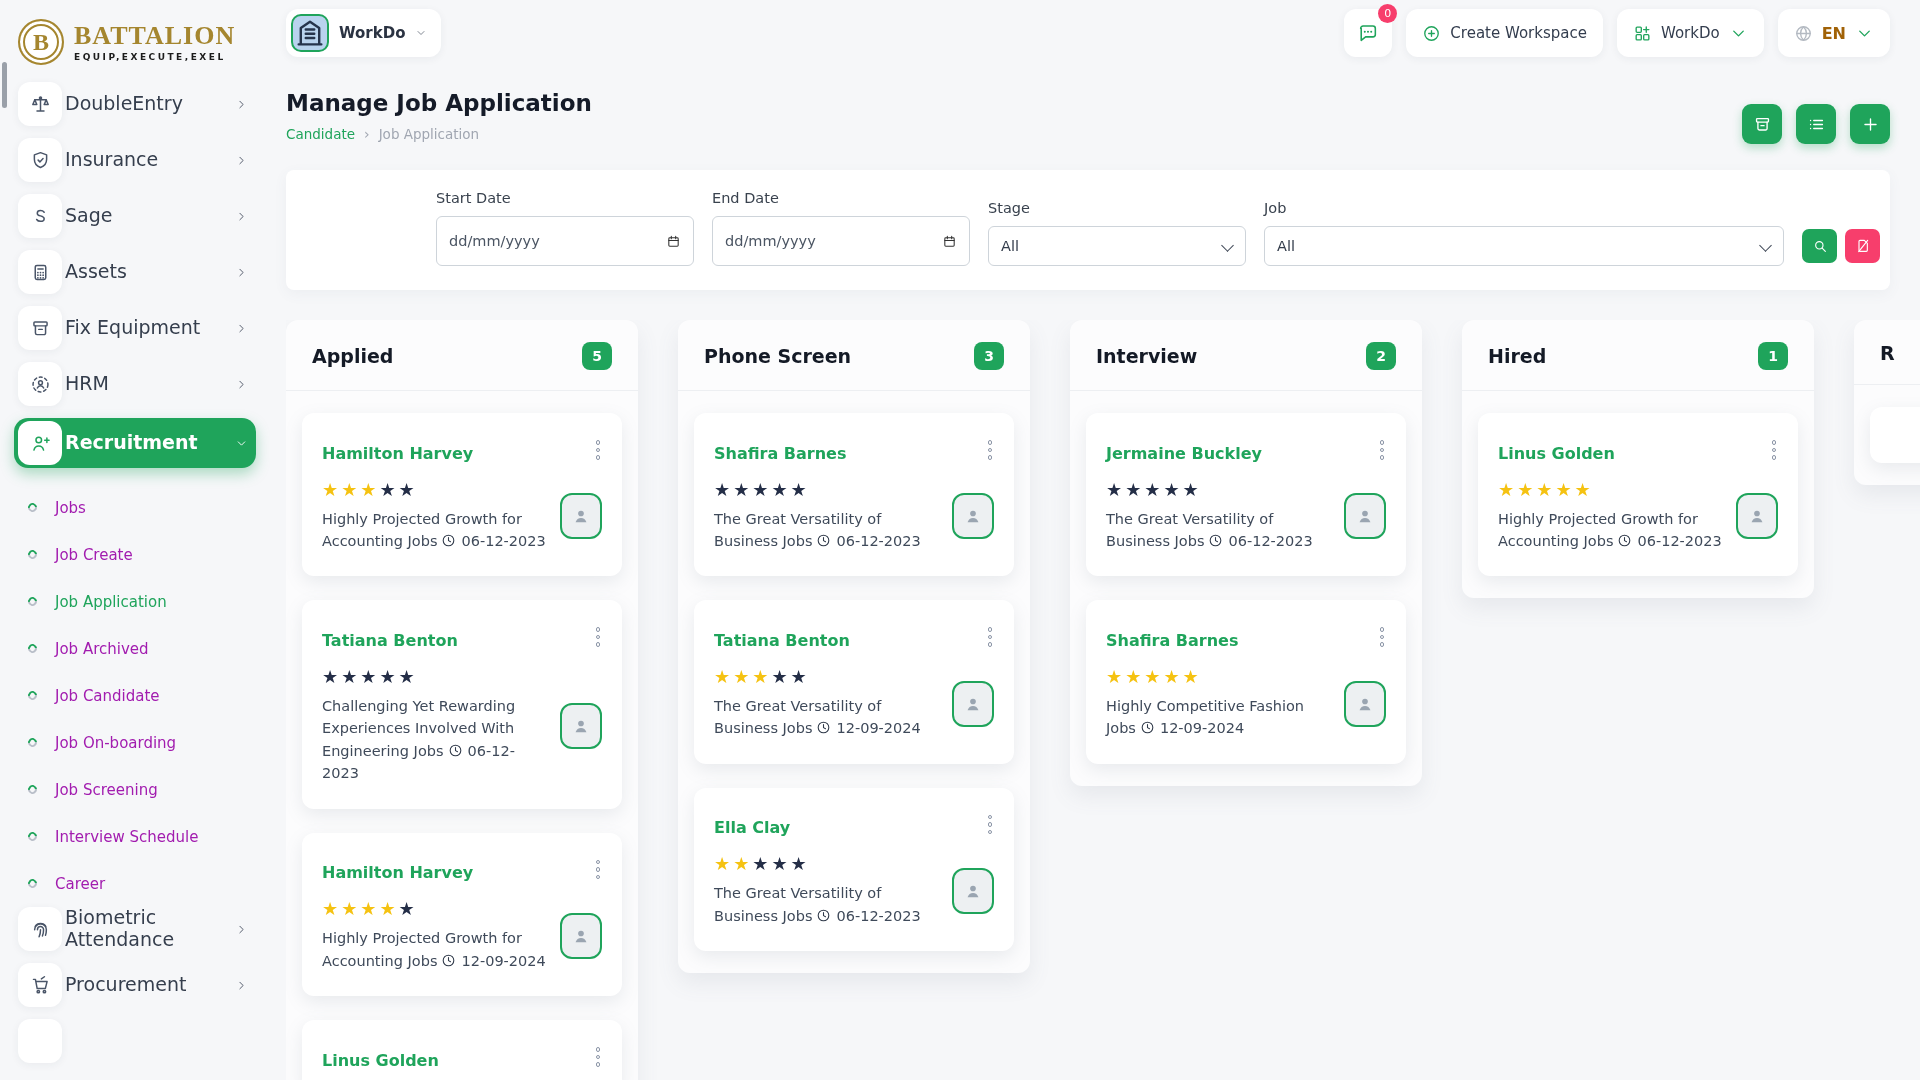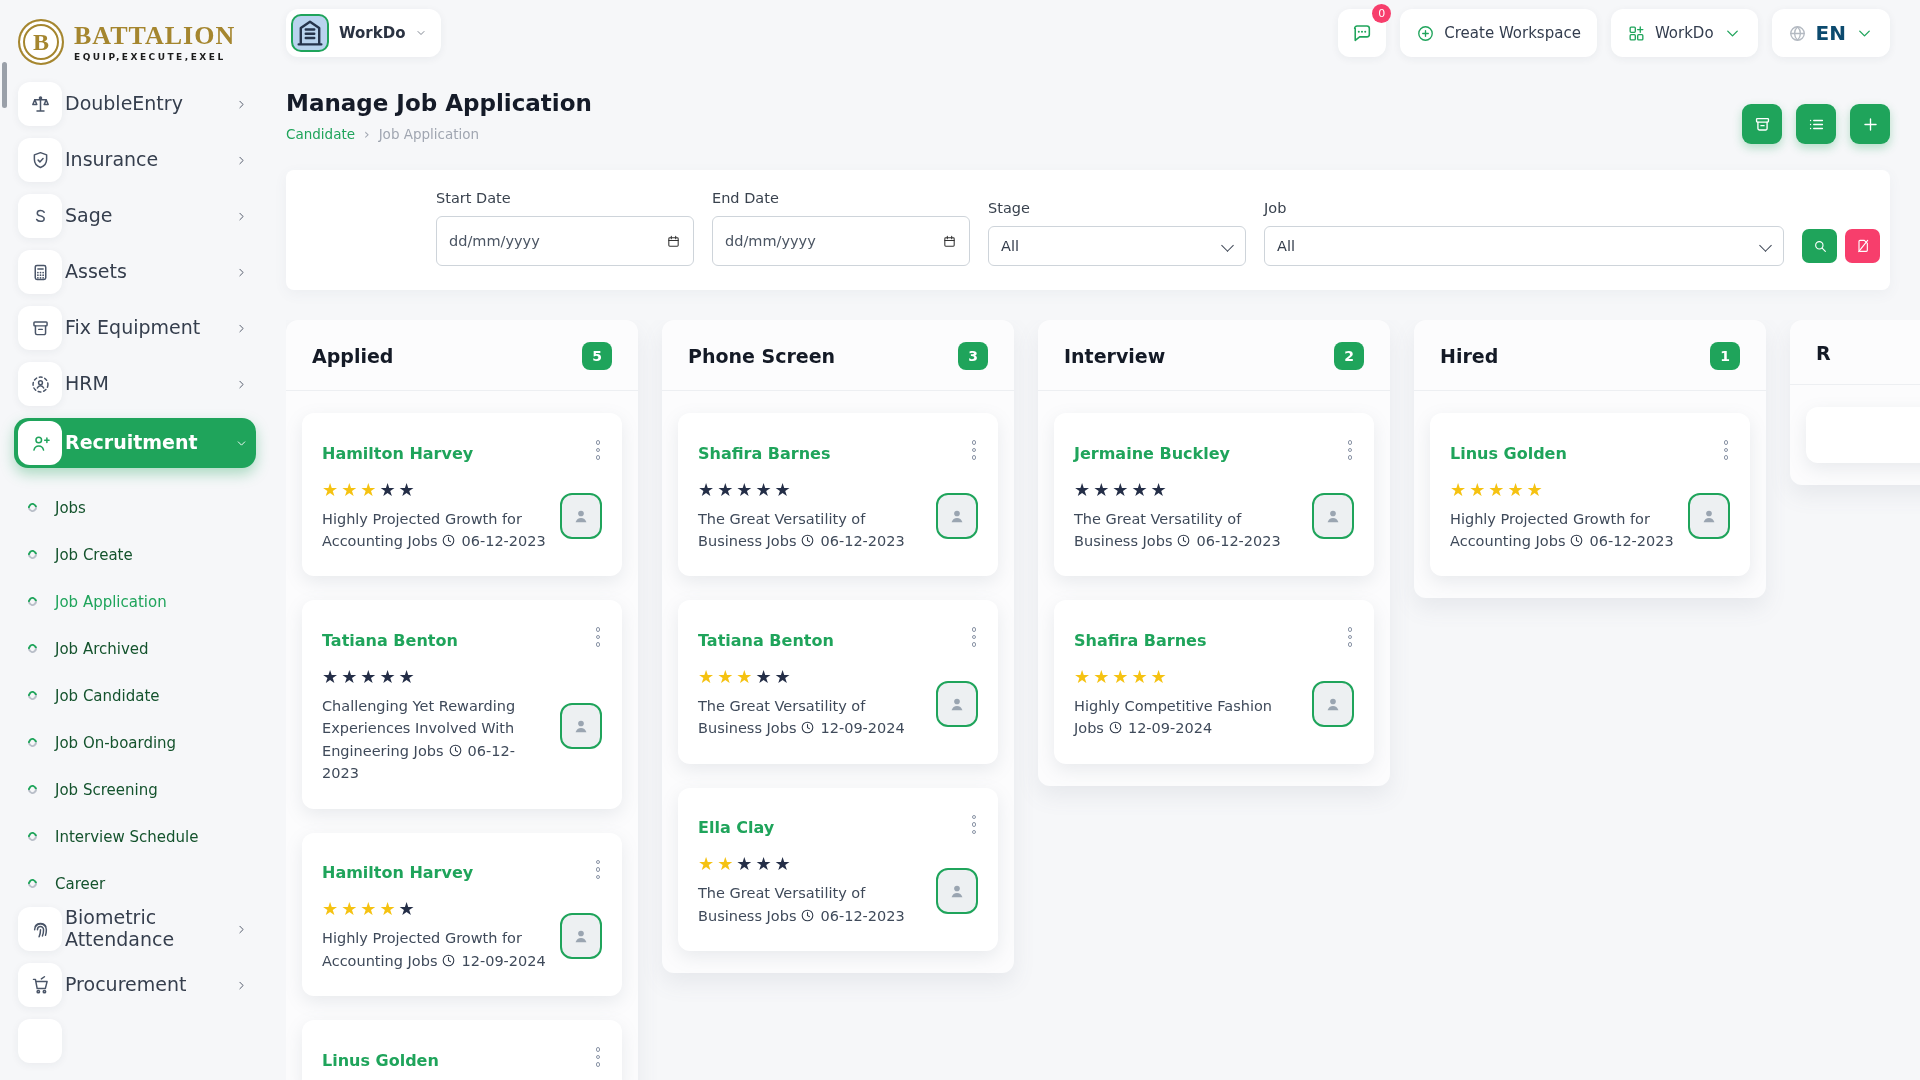--- a/index.html
+++ b/index.html
@@ -21,39 +21,39 @@
   .tile .icn{width:21px;height:21px}
   .mlbl{flex:1;margin-left:3px;font-size:19px;color:#353e4d;line-height:1.15}
   .mchev{width:13px;height:13px;color:#4a5263}
   .mod.active{background:#1fa45b;height:50px;box-shadow:0 6px 14px rgba(31,164,91,.35);margin:4px 0 16px 0}
   .mod.active .tile{color:#1fa45b;box-shadow:none}
   .mod.active .mlbl{color:#fff;font-weight:bold}
   .mod.active .mchev{color:#fff}
   .mod.stub{margin-top:2px}
   .sub{display:flex;align-items:center;height:47px;padding-left:14px;cursor:pointer}
   .dot{width:9px;height:9px;border-radius:50%;border:2px solid #b9bfc9;border-top-color:#1fa45b;border-left-color:#1fa45b;transform:rotate(40deg);flex:none}
-  .slbl{margin-left:18px;font-size:15px;color:#14532d}
+  .slbl{margin-left:18px;font-size:15px;color:#a21caf}
   .sub.on .slbl{color:#1fa45b}
 
   
   main{flex:1;height:1080px;overflow:hidden;padding:0 0 0 16px;display:flex;flex-direction:column}
   .topbar{height:58px;margin-top:4px;width:1604px;display:flex;align-items:center;justify-content:space-between}
   .pill{background:#fff;border-radius:12px;box-shadow:0 2px 8px rgba(40,50,70,.06);display:flex;align-items:center;cursor:pointer}
   .ws-pill{height:48px;padding:5px 14px 5px 5px;gap:10px}
   .ws-tile{width:38px;height:38px;border-radius:10px;background:#b9d3ee;border:2px solid #1fa45b;display:flex;align-items:center;justify-content:center;color:#26344c}
   .ws-name{font-size:15px;font-weight:bold;color:#2b3342}
   .chev{width:12px;height:12px;color:#6b7280}
   .top-right{display:flex;align-items:center;gap:14px}
   .chatbtn{width:48px;height:48px;border-radius:12px;justify-content:center;position:relative}
   .chatbtn .icn{width:22px;height:22px;color:#1fa45b}
   .chat-badge{position:absolute;top:-5px;right:-5px;min-width:19px;height:19px;border-radius:50%;background:#f73e6c;color:#fff;font-size:11px;display:flex;align-items:center;justify-content:center;padding:0 4px}
   .txtpill{height:48px;padding:0 16px;gap:9px;font-size:15px;color:#333d4e}
   .txtpill .icn{width:19px;height:19px;color:#1fa45b}
   .txtpill .globe{color:#b4bac2}
-  .lang{color:#0c4a6e;font-weight:bold;font-size:20px}
+  .lang{color:#a16207;font-weight:bold;font-size:16px}
 
   .titlerow{width:1604px;margin-top:28px;display:flex;justify-content:space-between;align-items:flex-start}
   h1{font-size:23px;font-weight:600;color:#151b28}
   .crumbs{margin-top:10px;display:flex;align-items:center;gap:9px;font-size:13.5px}
   .crumb-home{color:#1fa45b;cursor:pointer}
   .crumb-sep{color:#a0a6b1;font-size:14px}
   .crumb-cur{color:#a0a6b1}
   .toolbar{display:flex;gap:14px;margin-top:14px}
   .gbtn{width:40px;height:40px;border:none;border-radius:9px;background:#1fa45b;color:#fff;display:flex;align-items:center;justify-content:center;cursor:pointer;box-shadow:0 4px 10px rgba(31,164,91,.3)}
   .gbtn .icn{width:19px;height:19px;color:#fff}
@@ -68,21 +68,21 @@
   .sel.w-stage{width:258px}
   .sel.w-job{width:520px}
   .selwrap::after{content:"";position:absolute;right:14px;top:15px;width:8px;height:8px;border-right:1.8px solid #3a4352;border-bottom:1.8px solid #3a4352;transform:rotate(45deg);pointer-events:none}
   .fbtns{display:flex;gap:8px;align-items:center;height:40px;margin-left:0}
   .sqbtn{width:35px;height:34px;border:none;border-radius:7px;display:flex;align-items:center;justify-content:center;cursor:pointer}
   .sqbtn .icn{width:16px;height:16px;color:#fff}
   .sqbtn.green{background:#1fa45b}
   .sqbtn.pink{background:#f73e6c}
 
   
-  #board{margin-top:30px;flex:1;display:flex;gap:24px;align-items:flex-start;overflow:hidden}
+  #board{margin-top:30px;flex:1;display:flex;gap:40px;align-items:flex-start;overflow:hidden}
   .col{width:352px;flex:none;background:#fcfcfd;border-radius:12px;box-shadow:0 10px 22px rgba(96,108,128,.10);padding-bottom:16px}
   .col-head{display:flex;align-items:center;justify-content:space-between;padding:22px 26px 20px;border-bottom:1px solid #edeff2}
   .col-title{font-size:19px;font-weight:bold;color:#141a26}
   .badge{min-width:30px;height:28px;padding:0 8px;border-radius:8px;background:#1fa45b;color:#fff;font-size:14px;font-weight:600;display:flex;align-items:center;justify-content:center}
   .cards{padding:22px 16px 6px;display:flex;flex-direction:column;gap:24px}
   .card{background:#fff;border-radius:12px;box-shadow:0 6px 18px rgba(116,129,141,.14);padding:24px 20px;min-height:56px}
   .ctop{display:flex;justify-content:space-between;align-items:flex-end}
   .cname{font-size:16px;font-weight:600;color:#1fa45b;cursor:pointer;text-decoration:none}
   .kebab{border:none;background:none;cursor:pointer;padding:3px 2px;display:flex;flex-direction:column;gap:3px;align-items:center}
   .kebab i{width:4.5px;height:4.5px;border-radius:50%;border:1.4px solid #8a94a6;display:block}

